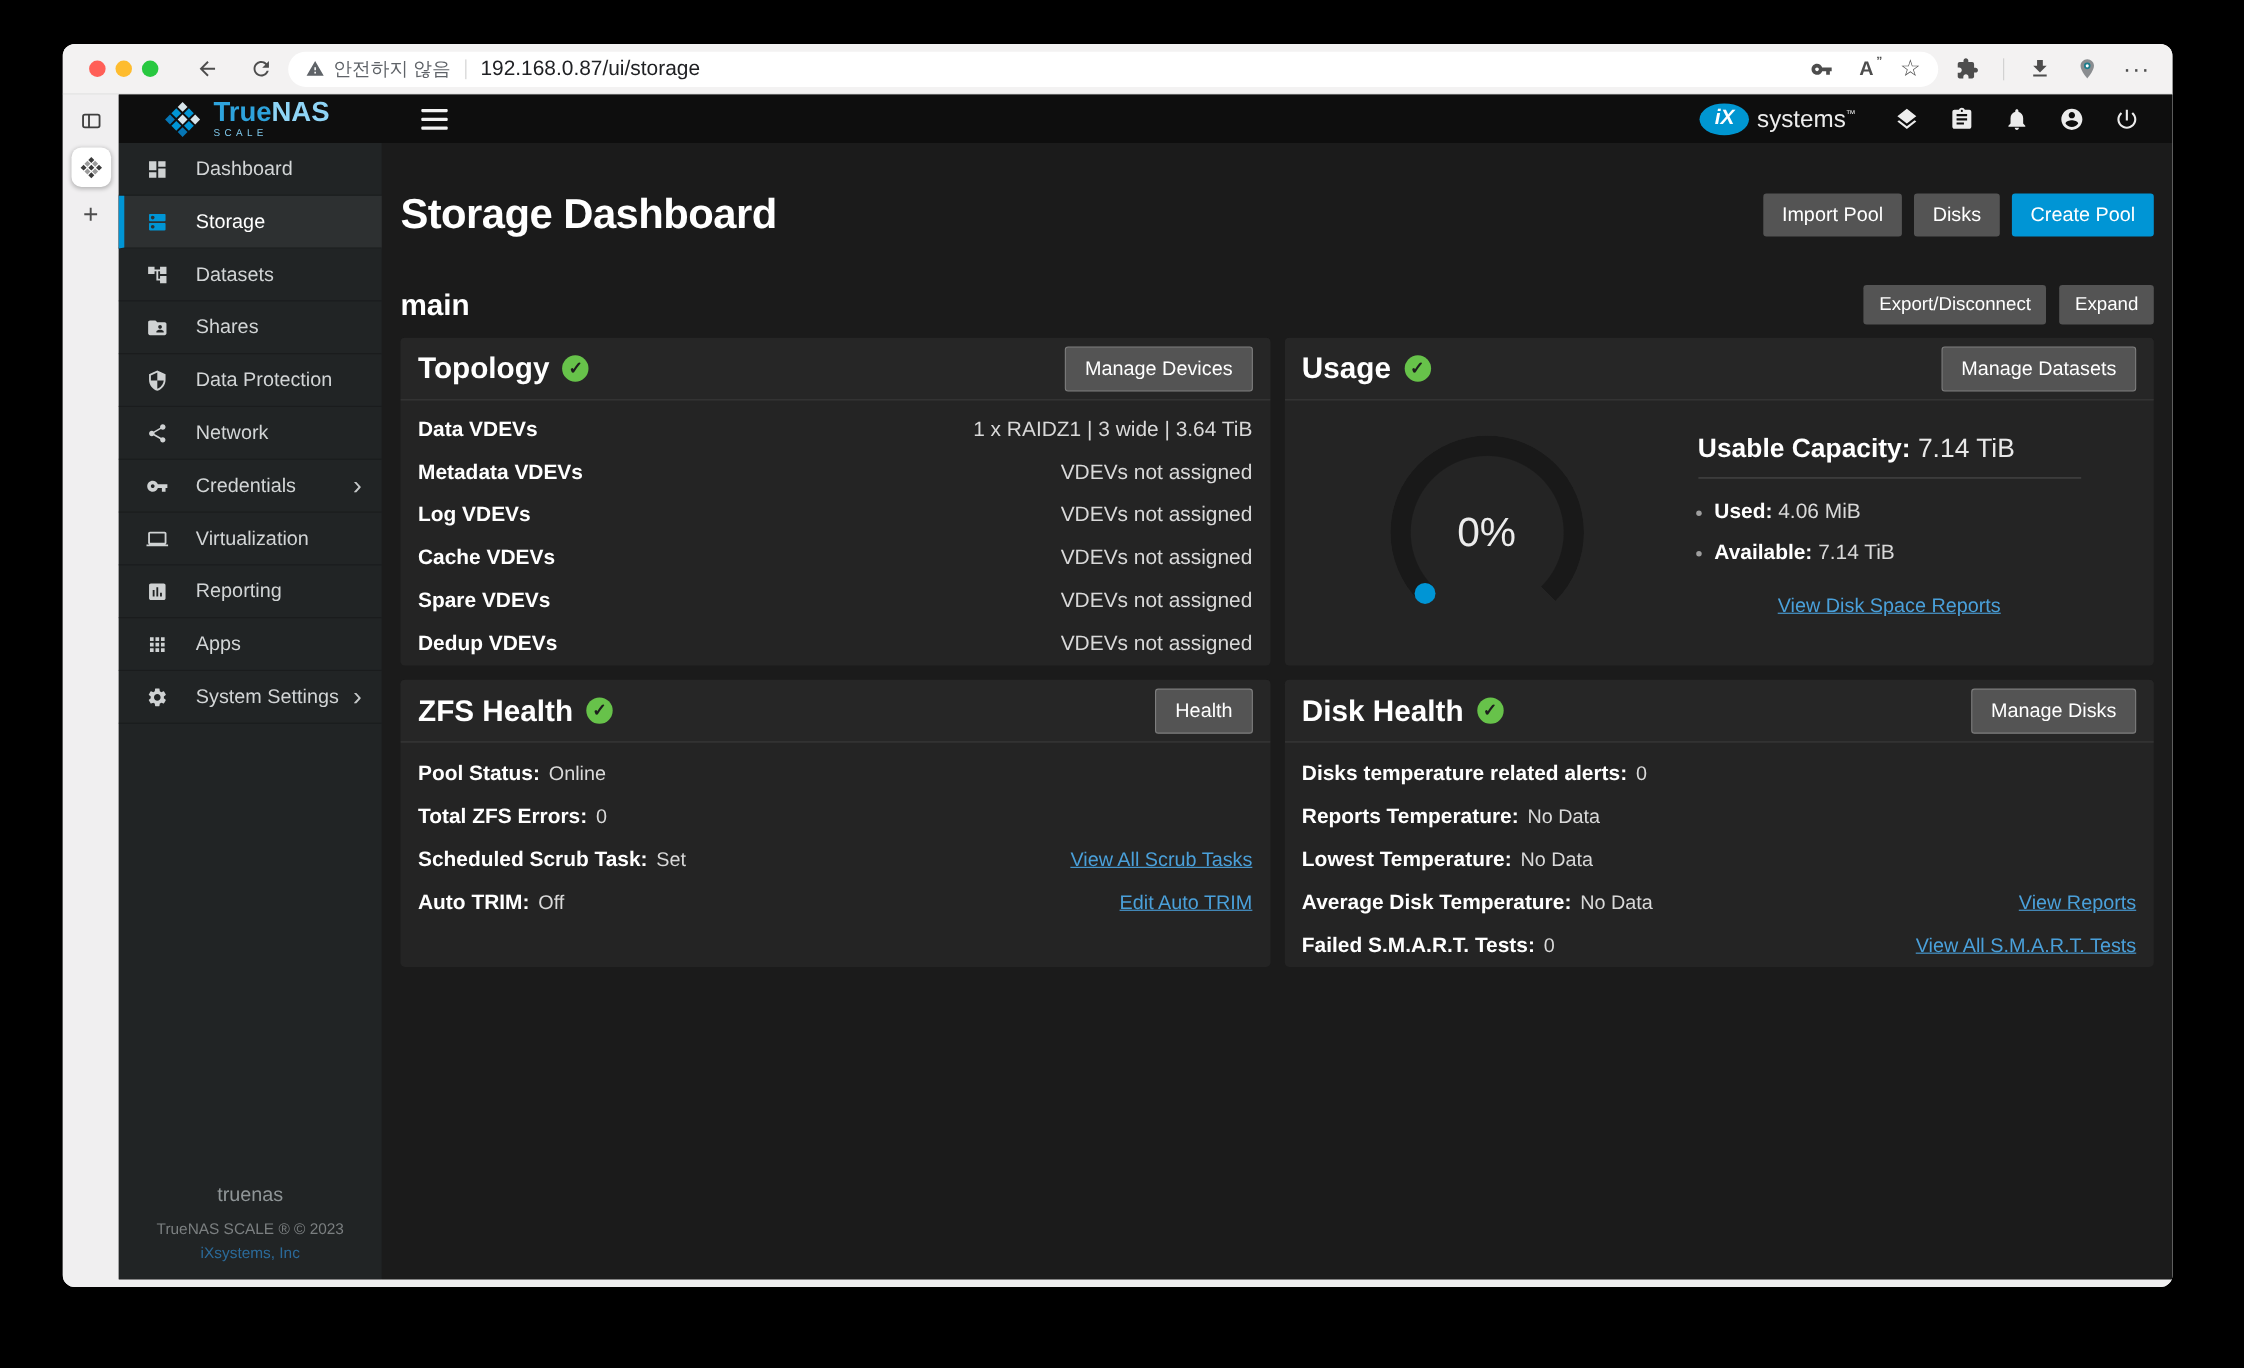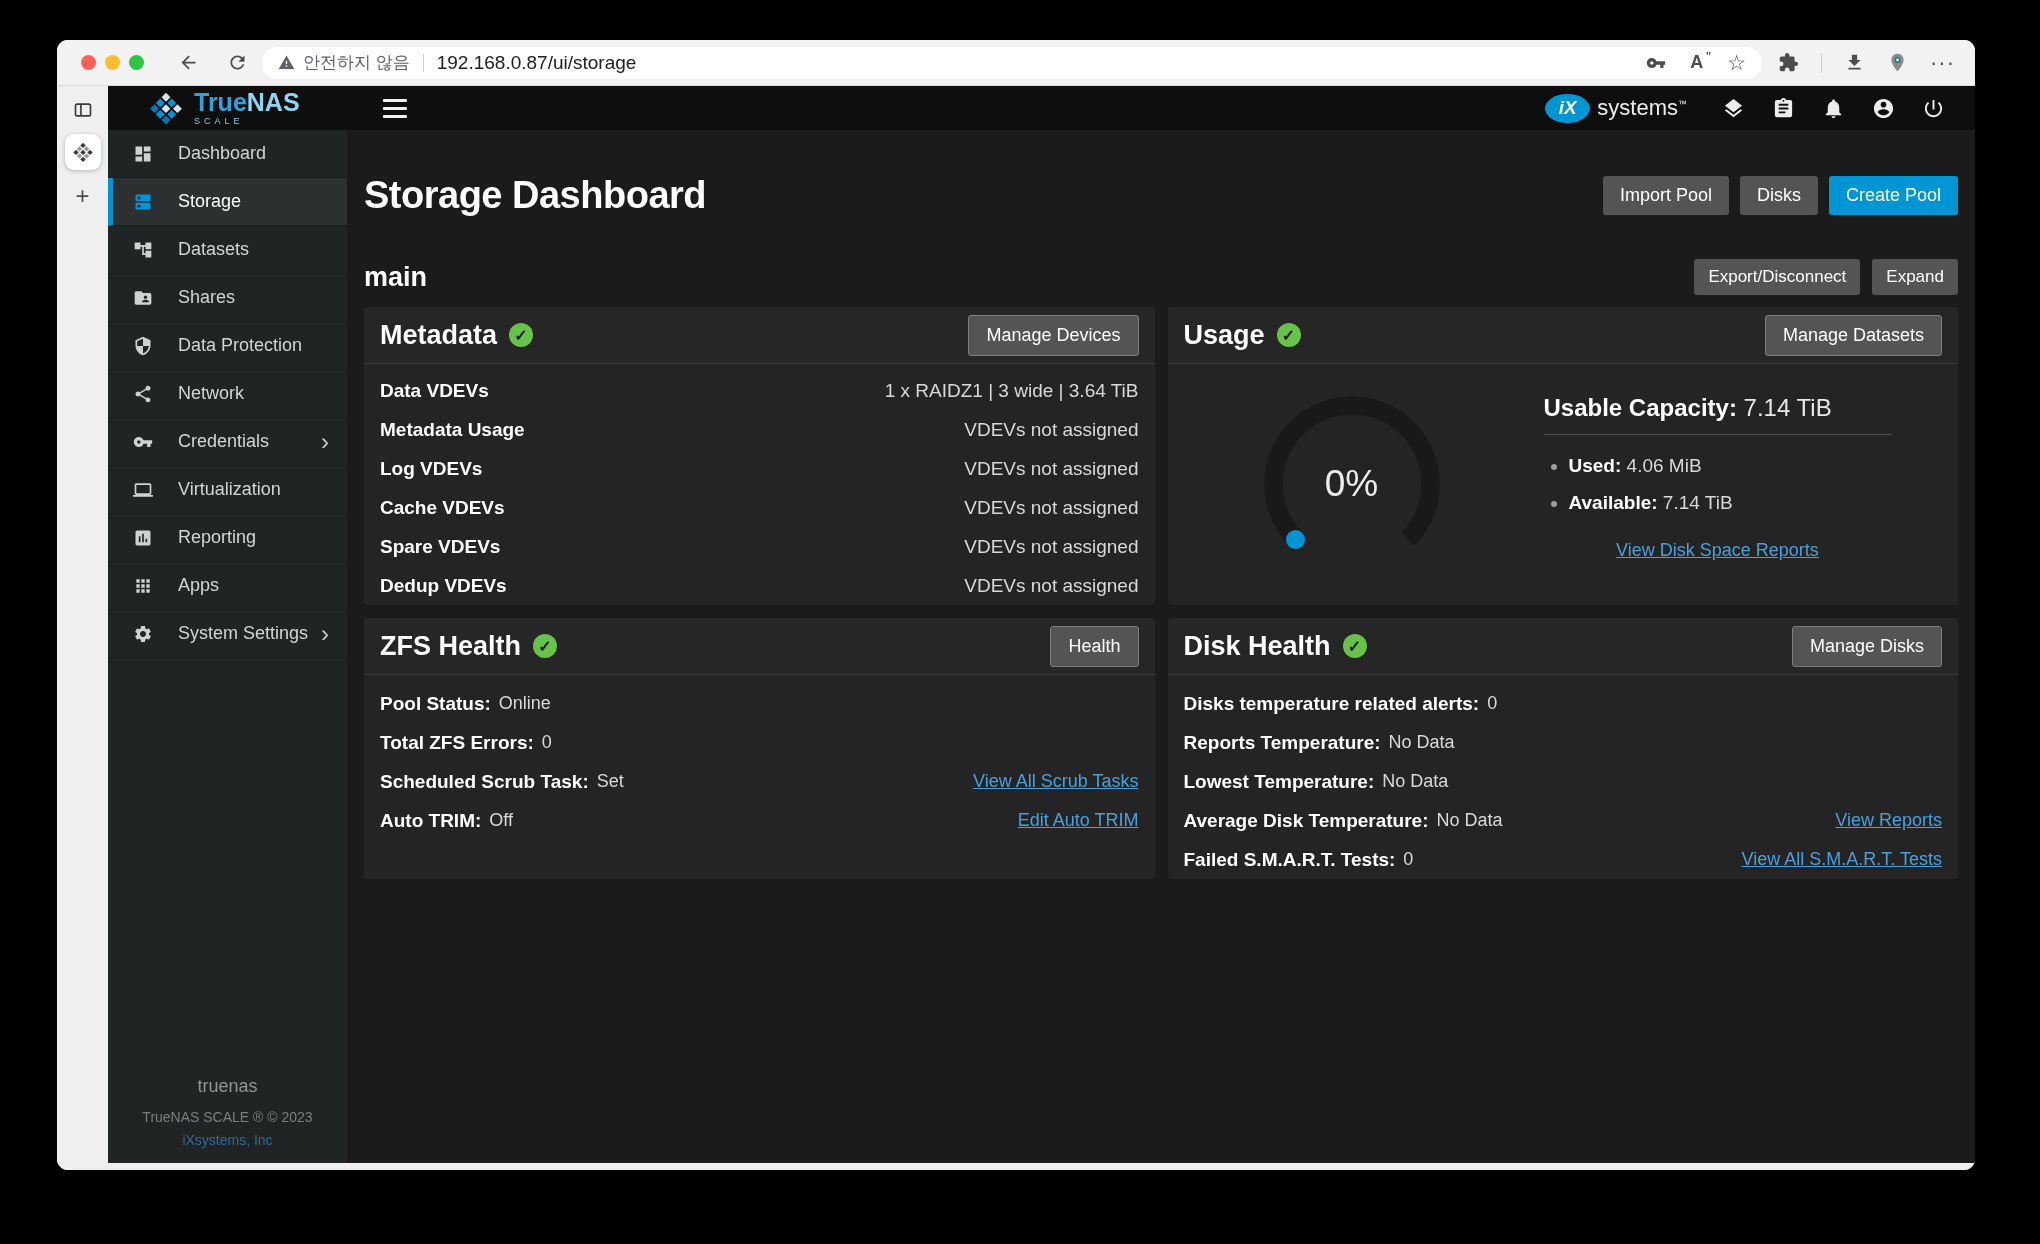--- a/index.html
+++ b/index.html
@@ -123,21 +123,21 @@
     background:conic-gradient(from 225deg, #191919 0 270deg, transparent 270deg 360deg);
     -webkit-mask:radial-gradient(closest-side, transparent calc(100% - 19px), #000 calc(100% - 18px));
             mask:radial-gradient(closest-side, transparent calc(100% - 19px), #000 calc(100% - 18px)); }
   .gauge-dot { position:absolute; width:19px; height:19px; border-radius:50%;
                background:#0095d5; left:22px; top:134px; }
   .gauge-pct { position:absolute; inset:0; display:flex; align-items:center;
                justify-content:center; font-size:37px; color:#ececec; }
   .usage-info { margin:30px 0 0 104px; width:348px; }
   .usable { font-size:24px; color:#e8e8e8; padding-bottom:12px; border-bottom:1px solid #4d4d4d; }
   .usable b { color:#fff; }
-  .usage-list { list-style:disc; margin:20px 0 0 25px; color:#9e9e9e; }
+  .usage-list { list-style:disc; margin:20px 0 0 15px; color:#9e9e9e; }
   .usage-list li { font-size:19px; margin-bottom:15px; }
   .usage-list b { color:#fff; }
   .usage-list span { color:#d9d9d9; }
   .usage-link-wrap { text-align:center; margin-top:26px; }
 </style>
 </head>
 <body>
 
 <div class="window">
 
@@ -358,31 +358,31 @@
             <div class="pool-actions">
               <button class="btn btn-sm">Export/Disconnect</button>
               <button class="btn btn-sm">Expand</button>
             </div>
           </div>
 
           <div class="cards">
 
             <section class="card">
               <div class="card-head">
-                <span class="card-title">Metadata</span>
+                <span class="card-title">Topology</span>
                 <span class="check">✓</span>
                 <button class="btn card-btn">Manage Devices</button>
               </div>
               <div class="card-body">
                 <div class="kv">
                     <span class="lbl">Data VDEVs</span>
                     <span class="val">1 x RAIDZ1 | 3 wide | 3.64 TiB</span>
                   </div>
                 <div class="kv">
-                    <span class="lbl">Metadata Usage</span>
+                    <span class="lbl">Metadata VDEVs</span>
                     <span class="val">VDEVs not assigned</span>
                   </div>
                 <div class="kv">
                     <span class="lbl">Log VDEVs</span>
                     <span class="val">VDEVs not assigned</span>
                   </div>
                 <div class="kv">
                     <span class="lbl">Cache VDEVs</span>
                     <span class="val">VDEVs not assigned</span>
                   </div>

